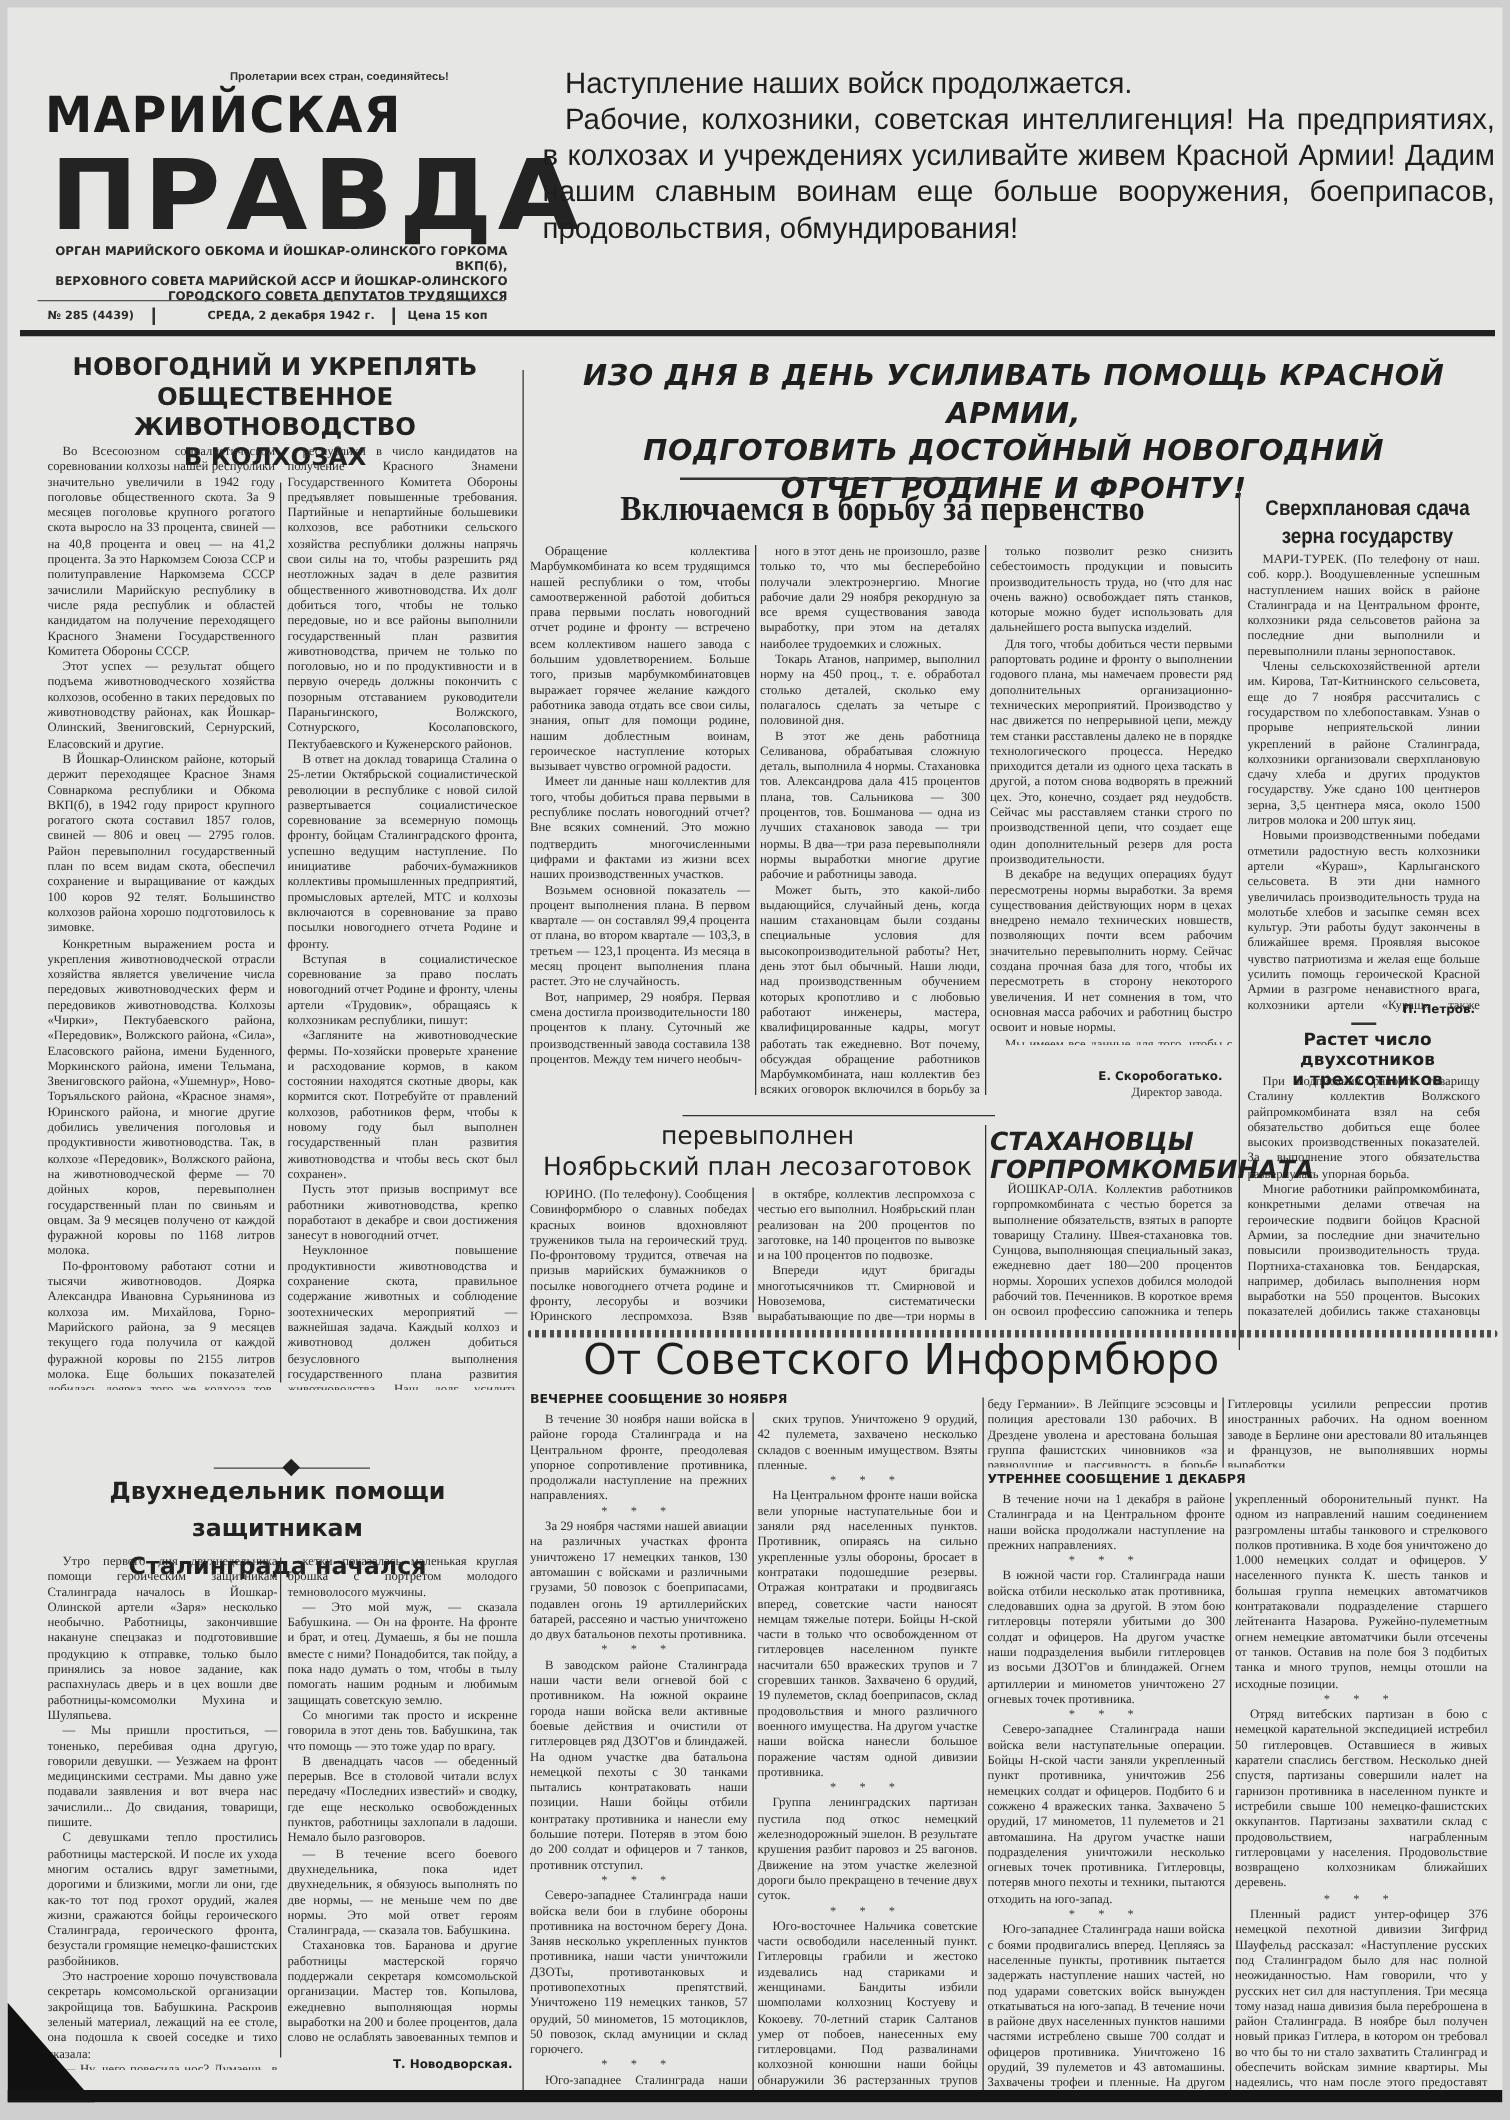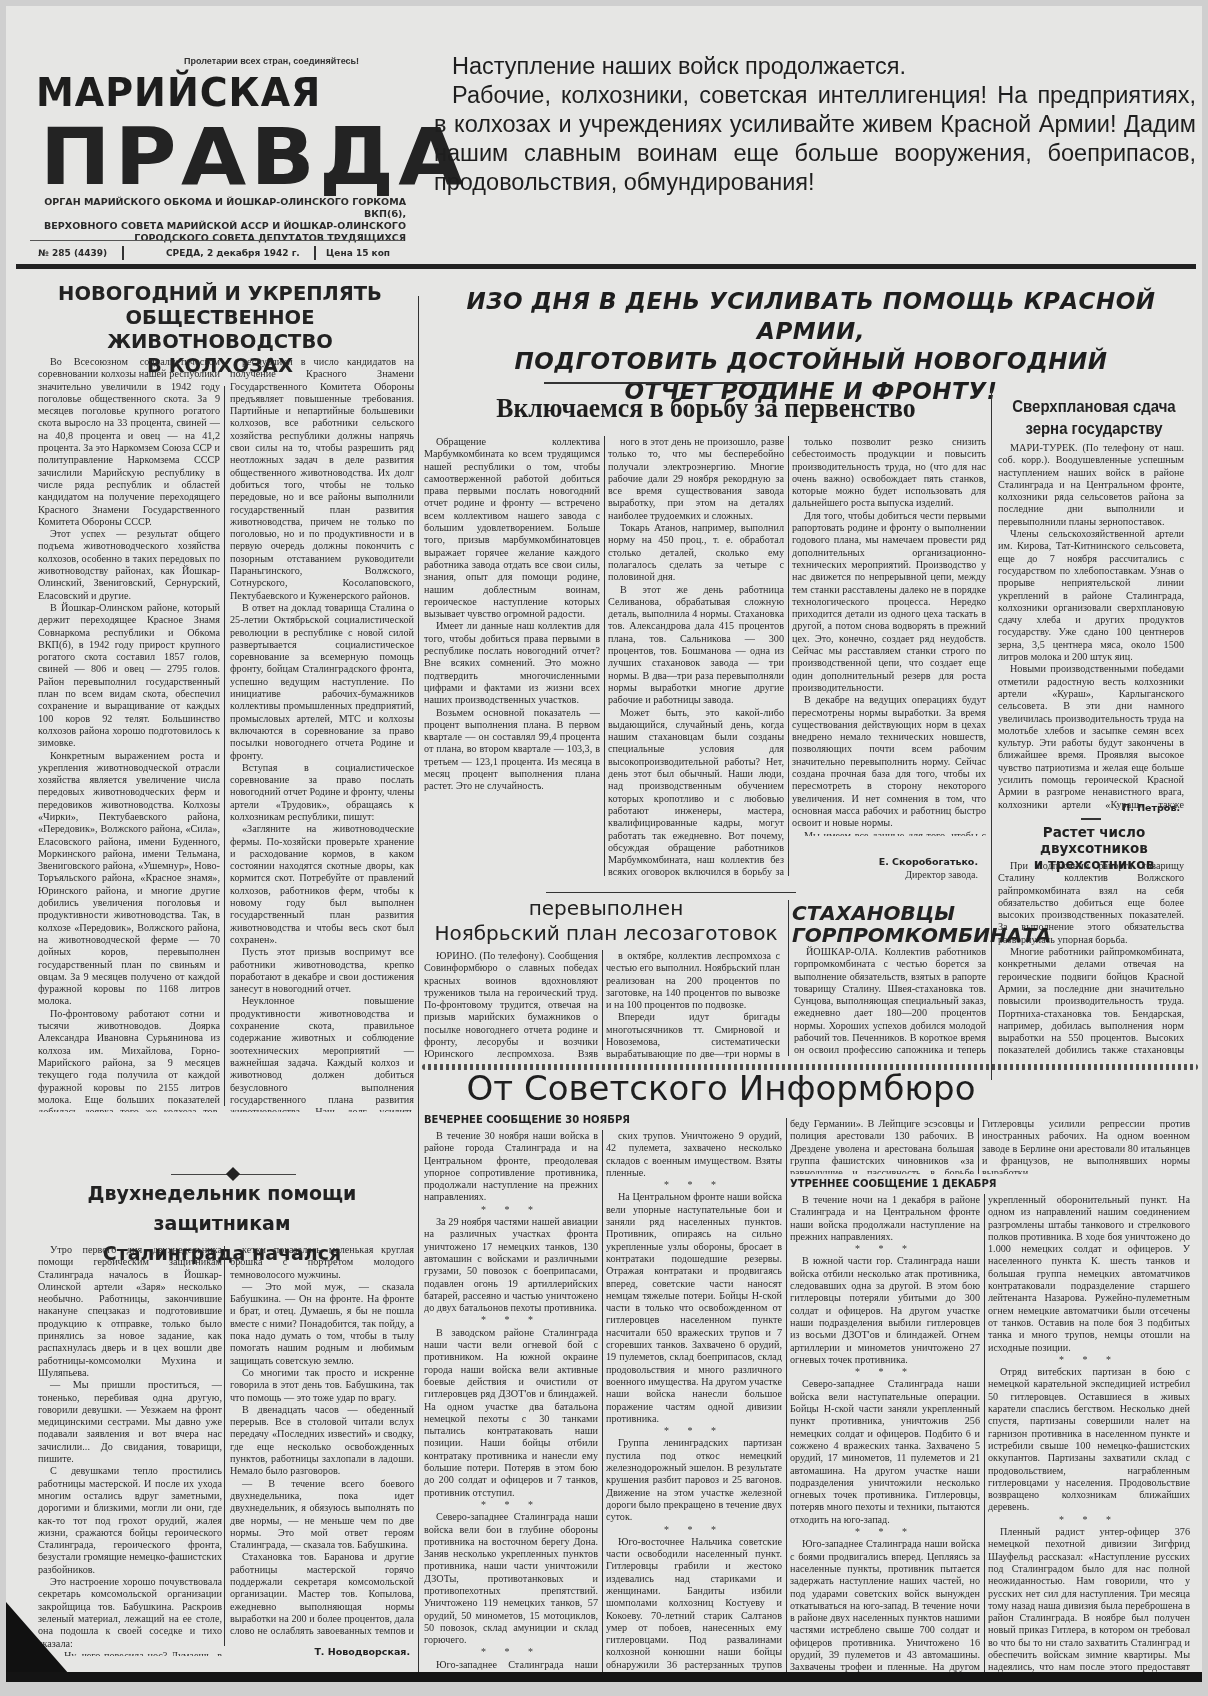--- a/index.html
+++ b/index.html
@@ -147,20 +147,21 @@
     <div>ПОДГОТОВИТЬ ДОСТОЙНЫЙ НОВОГОДНИЙ</div>
     <div>ОТЧЕТ РОДИНЕ И ФРОНТУ!</div>
   </div>
   <div class="rule-h" style="left:538px; top:376px; width:240px; height:2px;"></div>
 
   <div class="abs head-serif" style="left:420px; top:386px; width:560px;">Включаемся в борьбу за первенство</div>
   <div class="abs txt" style="left:418px; top:430px; width:176px; height:444px;">
     <p>Обращение коллектива Марбумкомбината ко всем трудящимся нашей республики о том, чтобы самоотверженной работой добиться права первыми послать новогодний отчет родине и фронту — встречено всем коллективом нашего завода с большим удовлетворением. Больше того, призыв марбумкомбинатовцев выражает горячее желание каждого работника завода отдать все свои силы, знания, опыт для помощи родине, нашим доблестным воинам, героическое наступление которых вызывает чувство огромной радости.</p>
       <p>Имеет ли данные наш коллектив для того, чтобы добиться права первыми в республике послать новогодний отчет? Вне всяких сомнений. Это можно подтвердить многочисленными цифрами и фактами из жизни всех наших производственных участков.</p>
       <p>Возьмем основной показатель — процент выполнения плана. В первом квартале — он составлял 99,4 процента от плана, во втором квартале — 103,3, в третьем — 123,1 процента. Из месяца в месяц процент выполнения плана растет. Это не случайность.</p>
+      <p>Вот, например, 29 ноября. Первая смена достигла производительности 180 процентов к плану. Суточный же производственный завода составила 138 процентов. Между тем ничего необыч-</p>
   </div>
   <div class="rule-v" style="left:598px; top:430px; height:440px;"></div>
   <div class="abs txt" style="left:602px; top:430px; width:176px; height:444px;">
     <p>ного в этот день не произошло, разве только то, что мы бесперебойно получали электроэнергию. Многие рабочие дали 29 ноября рекордную за все время существования завода выработку, при этом на деталях наиболее трудоемких и сложных.</p>
       <p>Токарь Атанов, например, выполнил норму на 450 проц., т. е. обработал столько деталей, сколько ему полагалось сделать за четыре с половиной дня.</p>
       <p>В этот же день работница Селиванова, обрабатывая сложную деталь, выполнила 4 нормы. Стахановка тов. Александрова дала 415 процентов плана, тов. Сальникова — 300 процентов, тов. Бошманова — одна из лучших стахановок завода — три нормы. В два—три раза перевыполняли нормы выработки многие другие рабочие и работницы завода.</p>
       <p>Может быть, это какой-либо выдающийся, случайный день, когда нашим стахановцам были созданы специальные условия для высокопроизводительной работы? Нет, день этот был обычный. Наши люди, над производственным обучением которых кропотливо и с любовью работают инженеры, мастера, квалифицированные кадры, могут работать так ежедневно. Вот почему, обсуждая обращение работников Марбумкомбината, наш коллектив без всяких оговорок включился в борьбу за первенство.</p>
   </div>
   <div class="rule-v" style="left:782px; top:430px; height:440px;"></div>
   <div class="abs txt" style="left:786px; top:430px; width:194px; height:400px;">

